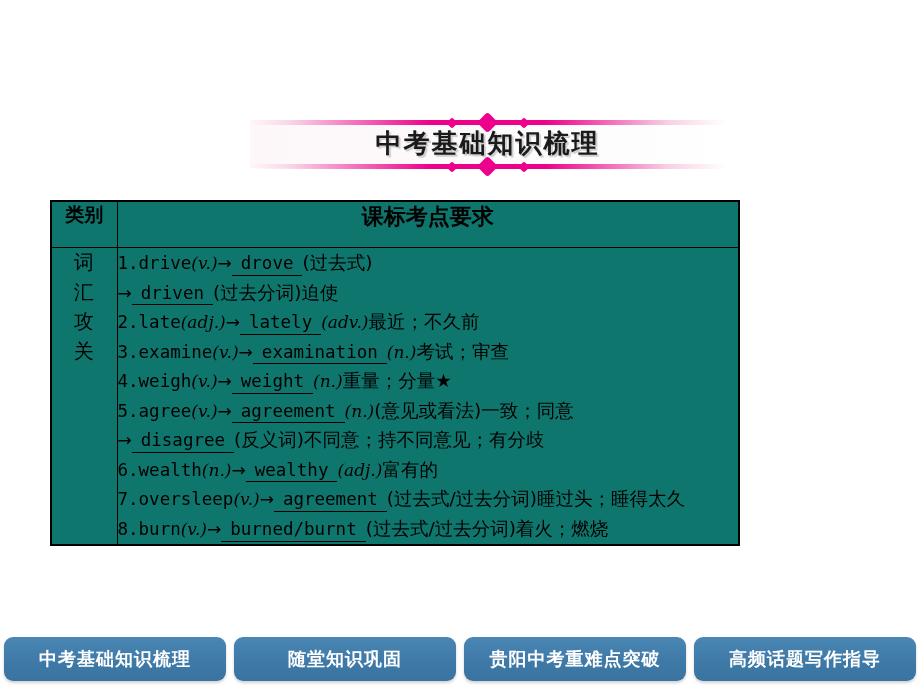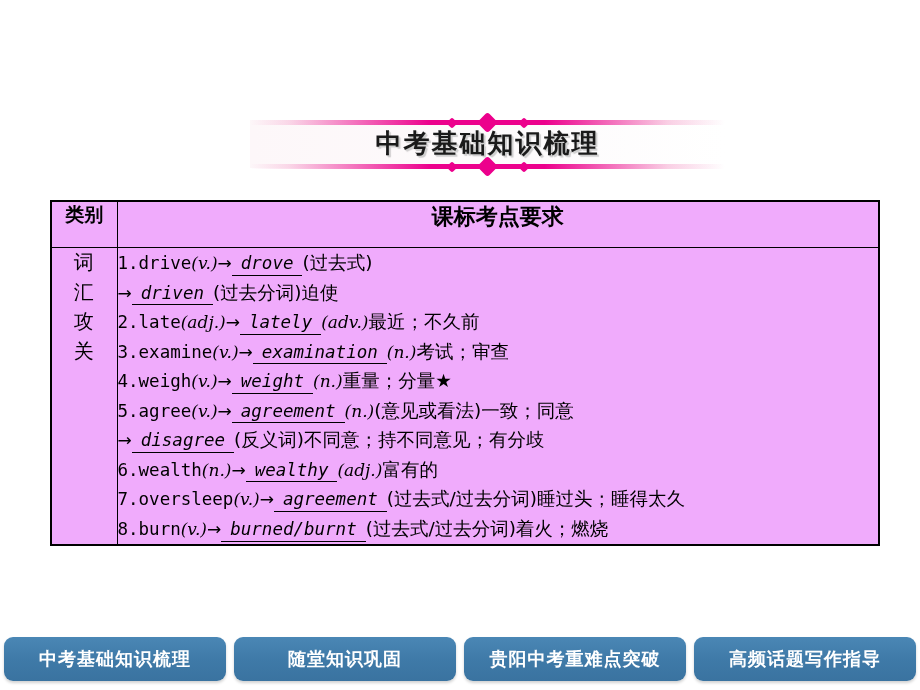--- a/index.html
+++ b/index.html
@@ -87,25 +87,25 @@
     color: #1a1a1a;
     text-shadow: 1px 1px 0 #cfcfcf, 2px 2px 1px rgba(120,120,120,0.35);
     white-space: nowrap;
   }
 
   
   #vocab-table {
     position: absolute;
     left: 50px;
     top: 200px;
-    width: 830px;
+    width: 690px;
     border-collapse: collapse;
     table-layout: fixed;
     border: 2px solid #000;
-    background: #f0abfc;
+    background: #0f766e;
   }
   #vocab-table td, #vocab-table th {
     border: 1px solid #000;
     padding: 0;
     vertical-align: top;
   }
   .col-cat { width: 66px; }
 
   .th-cat, .th-req {
     text-align: center;
@@ -153,21 +153,20 @@
     font-style: italic;
     font-size: 17px;
   }
   .ans {
     font-family: "DejaVu Sans Mono", "Liberation Mono", monospace;
     font-size: 17.5px;
     border-bottom: 1.6px solid #000;
     padding: 0 9px 1px 9px;
     display: inline-block;
     line-height: 1.18;
-    font-style: italic;
   }
   .arrow { font-size: 17px; }
 
   
   #bottom-nav {
     position: absolute;
     left: 0;
     bottom: 0;
     width: 920px;
     height: 62px;

